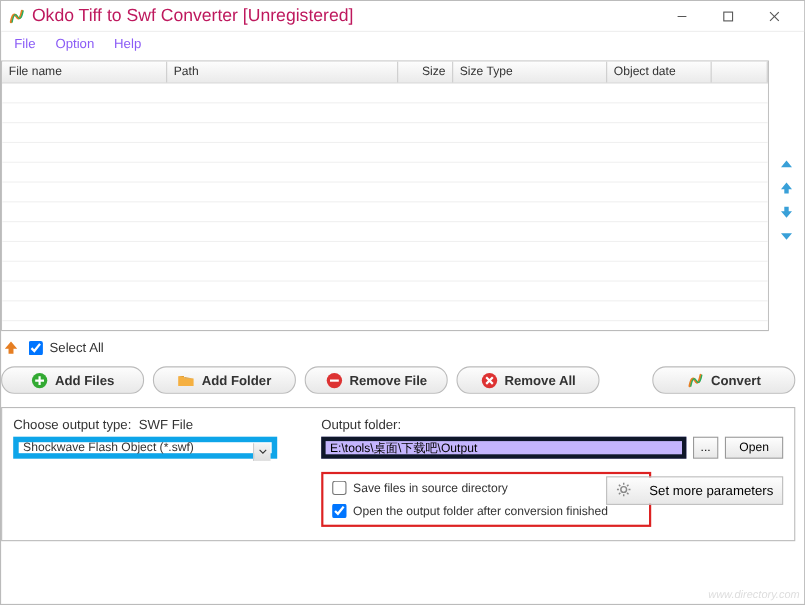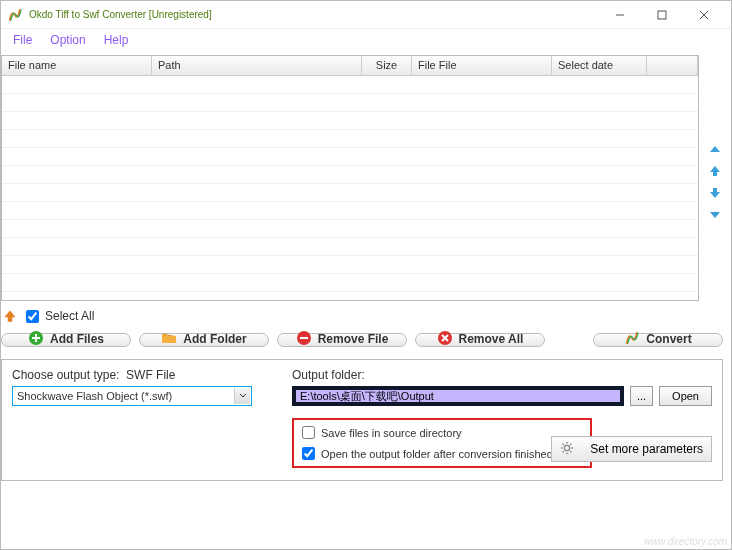--- a/index.html
+++ b/index.html
@@ -1,53 +1,53 @@
 <!DOCTYPE html>
 <html><head>
 <meta charset="utf-8">
 <style>
 * { box-sizing: border-box; margin: 0; padding: 0; }
 body { font-family: Tahoma, Arial, sans-serif; font-size: 11px; background: #fff; color: #333; }
 .window { width: 732px; height: 550px; border: 1px solid #bbb; display: flex; flex-direction: column; background: #fff; position: relative; }
 .titlebar { height: 28px; display: flex; align-items: center; padding: 0 6px; background: #fff; border-bottom: 1px solid #eee; }
 .titlebar .appicon { width: 16px; height: 16px; margin-right: 6px; }
-.titlebar .title { color: #4d7c0f; font-size: 10px; flex: 1; }
+.titlebar .title { color: #be185d; font-size: 16px; flex: 1; }
 .winbtns { display: flex; }
 .winbtn { width: 42px; height: 26px; display: flex; align-items: center; justify-content: center; color: #777; cursor: default; }
 .menubar { height: 22px; display: flex; align-items: center; padding: 0 4px; gap: 2px; }
 .menuitem { padding: 2px 8px; color: #8b5cf6; font-size: 12px; }
 .content { flex: 1; padding: 4px 8px 8px 0; display: flex; flex-direction: column; }
 .gridpanel { border: 1px solid #bbb; background: #fff; position: relative; height: 246px; margin-right: 24px; }
 .gridhead { display: flex; height: 20px; background: linear-gradient(#fdfdfd,#eaeaea); border-bottom: 1px solid #ccc; }
 .gridhead .col { border-right: 1px solid #ccc; padding: 3px 6px; font-size: 11px; color: #333; overflow: hidden; }
 .gridbody { overflow: auto; height: calc(100% - 20px); background: #fff; }
 .gridbody .row { height: 18px; border-bottom: 1px solid #f0f0f0; }
 .sidearrows { position: absolute; right: 6px; top: 90px; width: 18px; display: flex; flex-direction: column; gap: 6px; }
 .arrowbtn svg { width: 16px; height: 16px; display:block; }
 .selectrow { display: flex; align-items: center; gap: 7px; margin: 6px 0 8px 0; }
 .uparrow { width:18px; height:18px; display:flex; align-items:center; justify-content:center; }
 .chk { display: inline-flex; align-items: center; gap: 6px; font-size: 12px; }
 .chk input { width:13px; height:13px; }
 .toolbar { display: flex; gap: 8px; margin-bottom: 10px; }
-.btn { height: 14px; border: 1px solid #bbb; background: linear-gradient(#fdfdfd,#e8e8e8); display: inline-flex; align-items: flex-end; justify-content: center; gap: 6px; font-size: 12px; font-weight: bold; color: #333; padding: 0 10px; border-radius: 12px; }
+.btn { height: 25px; border: 1px solid #bbb; background: linear-gradient(#fdfdfd,#e8e8e8); display: inline-flex; align-items: center; justify-content: center; gap: 6px; font-size: 12px; font-weight: bold; color: #333; padding: 0 10px; border-radius: 12px; }
 .btn svg { width:16px; height:16px; }
 .bigbtn { width: 130px; }
 .panelbox { border: 1px solid #bbb; padding: 8px 10px 12px 10px; margin-top: 2px; }
 .lowerwrap { display:flex; gap:10px; }
 .leftcol { width: 270px; }
 .rightcol { flex:1; position:relative; }
 .label { font-size: 12px; margin-bottom: 4px; display:block; }
-.dropdown { position: relative; width: 240px; height: 20px; border: 1px solid #0ea5e9; background:#fff; display:flex; align-items:center; padding:0 18px 0 4px; font-size:11px; }
+.dropdown { position: relative; width: 240px; height: 20px; border: 5px solid #0ea5e9; background:#fff; display:flex; align-items:center; padding:0 18px 0 4px; font-size:11px; }
 .dropdown .dd-arrow { position:absolute; right:1px; top:1px; width:16px; height:16px; background: linear-gradient(#f5f5f5,#ddd); border-left:1px solid #ccc; display:flex; align-items:center; justify-content:center; }
 .pathrow { display:flex; gap:6px; align-items:center; }
 .pathinput { flex:1; height:20px; border:4px solid #0f172a; padding:2px 4px; font-size:11px; background:#c4b5fd; }
 .smallbtn { height:20px; padding: 0 6px; border:1px solid #999; background: linear-gradient(#fdfdfd,#e8e8e8); font-size:11px; display:inline-flex; align-items:center; }
 .optionsframe { border: 2px solid #d22; padding: 6px 8px; margin-top: 12px; width: 300px; display:flex; flex-direction:column; gap:8px; }
 .optionsframe .chk { font-size:11px; }
-.setmore { position:absolute; right:0; bottom:6px; height:26px; border:1px solid #bbb; background: linear-gradient(#fdfdfd,#e8e8e8); padding:0 8px; display:inline-flex; align-items:center; gap:16px; font-size:12px; }
+.setmore { position:absolute; right:0; bottom:20px; height:26px; border:1px solid #bbb; background: linear-gradient(#fdfdfd,#e8e8e8); padding:0 8px; display:inline-flex; align-items:center; gap:16px; font-size:12px; }
 .convertbtn { width: 130px; margin-left: auto; }
 .watermark { position:absolute; right:4px; bottom:2px; color:#ddd; font-size:10px; font-style:italic; pointer-events:none; }
 </style>
 </head>
 <body>
 
 <div class="window">
   <div class="titlebar">
     <span class="appicon">
       <svg viewBox="0 0 16 16">
@@ -104,23 +104,23 @@
           <svg viewBox="0 0 16 16">
             <path d="M2 13h12M8 11l5-6H3z" fill="#39a0d8"></path>
           </svg>
         </span>
     </div>
 
     <div class="gridpanel">
       <div class="gridhead">
         <div class="col" style="width:150px">File name</div>
         <div class="col" style="width:210px">Path</div>
-        <div class="col" style="width:50px;text-align:center">Size</div>
-        <div class="col" style="width:140px">File File</div>
-        <div class="col" style="width:95px">Select date</div>
+        <div class="col" style="width:50px;text-align:right">Size</div>
+        <div class="col" style="width:140px">Size Type</div>
+        <div class="col" style="width:95px">Object date</div>
         <div class="col" style="flex:1"></div>
       </div>
       <div class="gridbody">
         <div class="row"></div>
           <div class="row"></div>
           <div class="row"></div>
           <div class="row"></div>
           <div class="row"></div>
         <div class="row"></div>
           <div class="row"></div>

